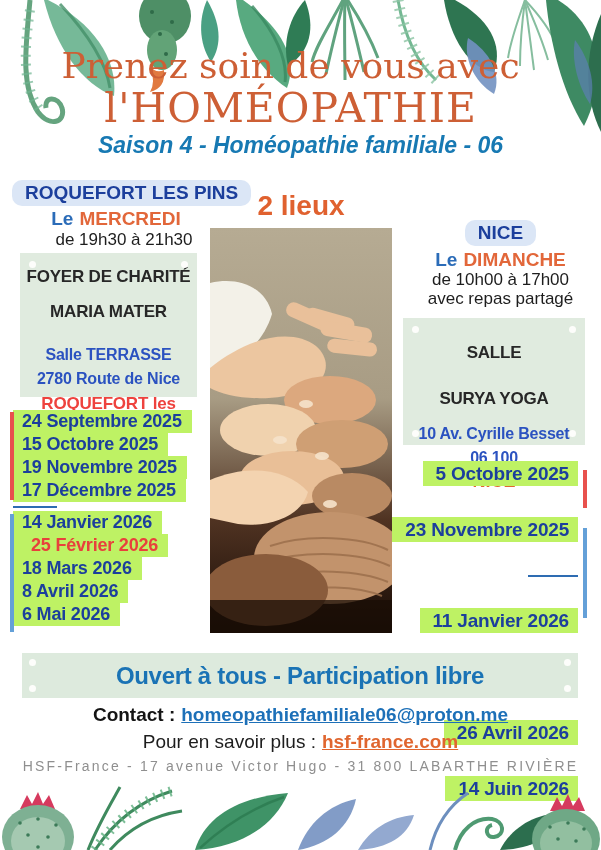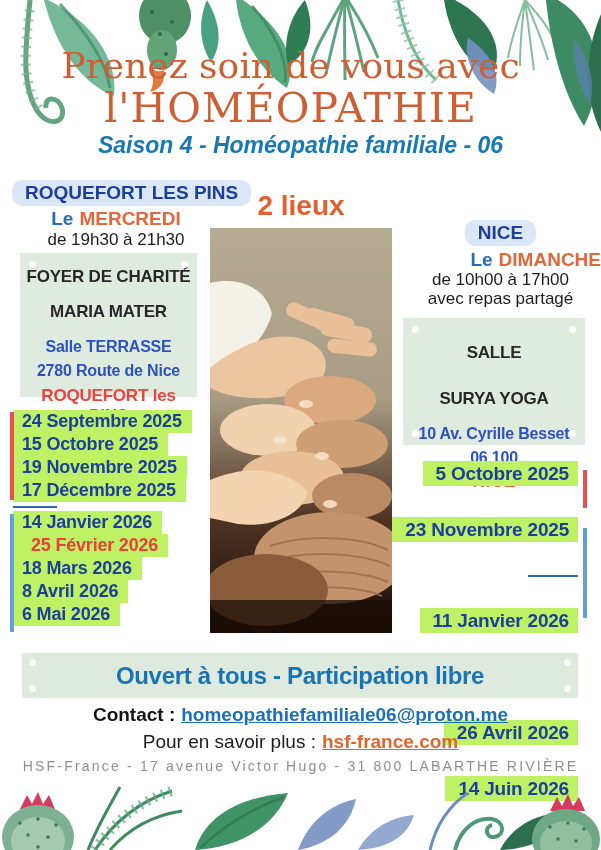--- a/index.html
+++ b/index.html
@@ -26,40 +26,40 @@
   .badge{
     display:inline-block;background:#dbe6f6;border-radius:10px;
     padding:2px 13px;font-size:19px;font-weight:800;color:#1c3f9c;white-space:nowrap;
   }
   .badge-left{top:180px;left:12px;}
   .badge-right{top:220px;left:400px;width:201px;text-align:center;}
   .day-line{font-size:19px;font-weight:800;text-align:center;white-space:nowrap;}
   .day-prefix{color:#2b6cb8;margin-right:6px;font-weight:700;}
   .day-left{top:208px;left:12px;width:208px;}
   .day-left .day-name{color:#e2673a;}
-  .day-right{top:249px;left:400px;width:201px;text-align:right;}
+  .day-right{top:249px;left:400px;width:201px;}
   .day-right .day-name{color:#e2673a;}
   .time-line{font-size:17px;color:#1d1d1d;text-align:center;font-weight:500;white-space:nowrap;}
-  .time-left{top:230px;left:12px;width:208px;}
+  .time-left{top:230px;left:20px;width:208px;}
   .time-right{top:270px;left:400px;width:201px;}
   .note-right{top:289px;left:394px;width:213px;}
 
   
   .panel{
     background:#e0ebdf;text-align:center;
   }
   .panel-left{top:253px;left:20px;width:177px;height:144px;}
   .panel-right{top:318px;left:403px;width:182px;height:127px;}
   .dot{position:absolute;width:7px;height:7px;border-radius:50%;background:#fdfdfb;}
   .venue-name{font-size:17px;font-weight:800;color:#272727;line-height:1.3;letter-spacing:-0.2px;}
   .venue-addr{font-size:16px;font-weight:700;color:#2b52c0;line-height:1.5;letter-spacing:-0.2px;}
   .venue-city-red{font-size:17px;font-weight:800;color:#ee423e;letter-spacing:-0.2px;}
   .venue-city-orange{font-size:18px;font-weight:800;color:#e0672f;}
   .panel-left .venue-name{margin-top:13px;}
-  .panel-left .venue-addr{margin-top:12px;}
+  .panel-left .venue-addr{margin-top:20px;}
   .panel-left .venue-city-red{margin-top:3px;}
   .panel-right .venue-name{margin-top:24px;}
   .panel-right .venue-addr{margin-top:12px;}
   .panel-right .venue-city-orange{margin-top:1px;}
 
   
   .lieux{top:190px;left:210px;width:182px;text-align:center;font-size:28px;font-weight:800;color:#e0612f;}
   .photo{top:228px;left:210px;width:182px;height:405px;}
 
   

